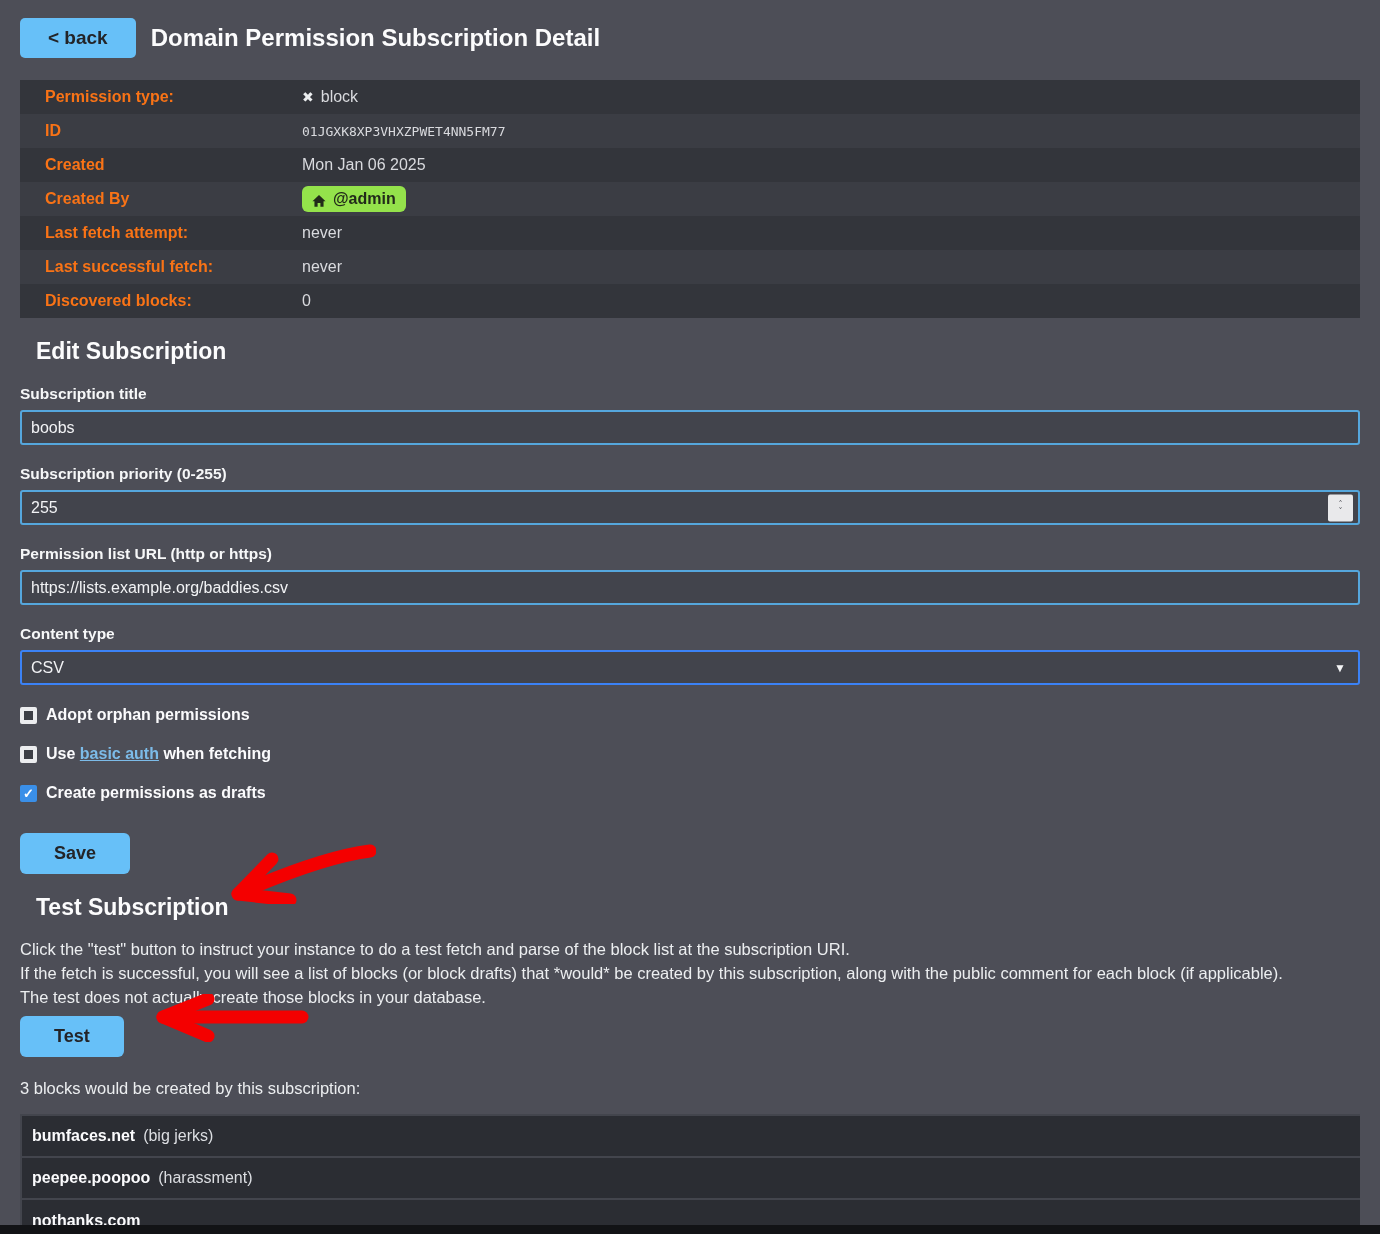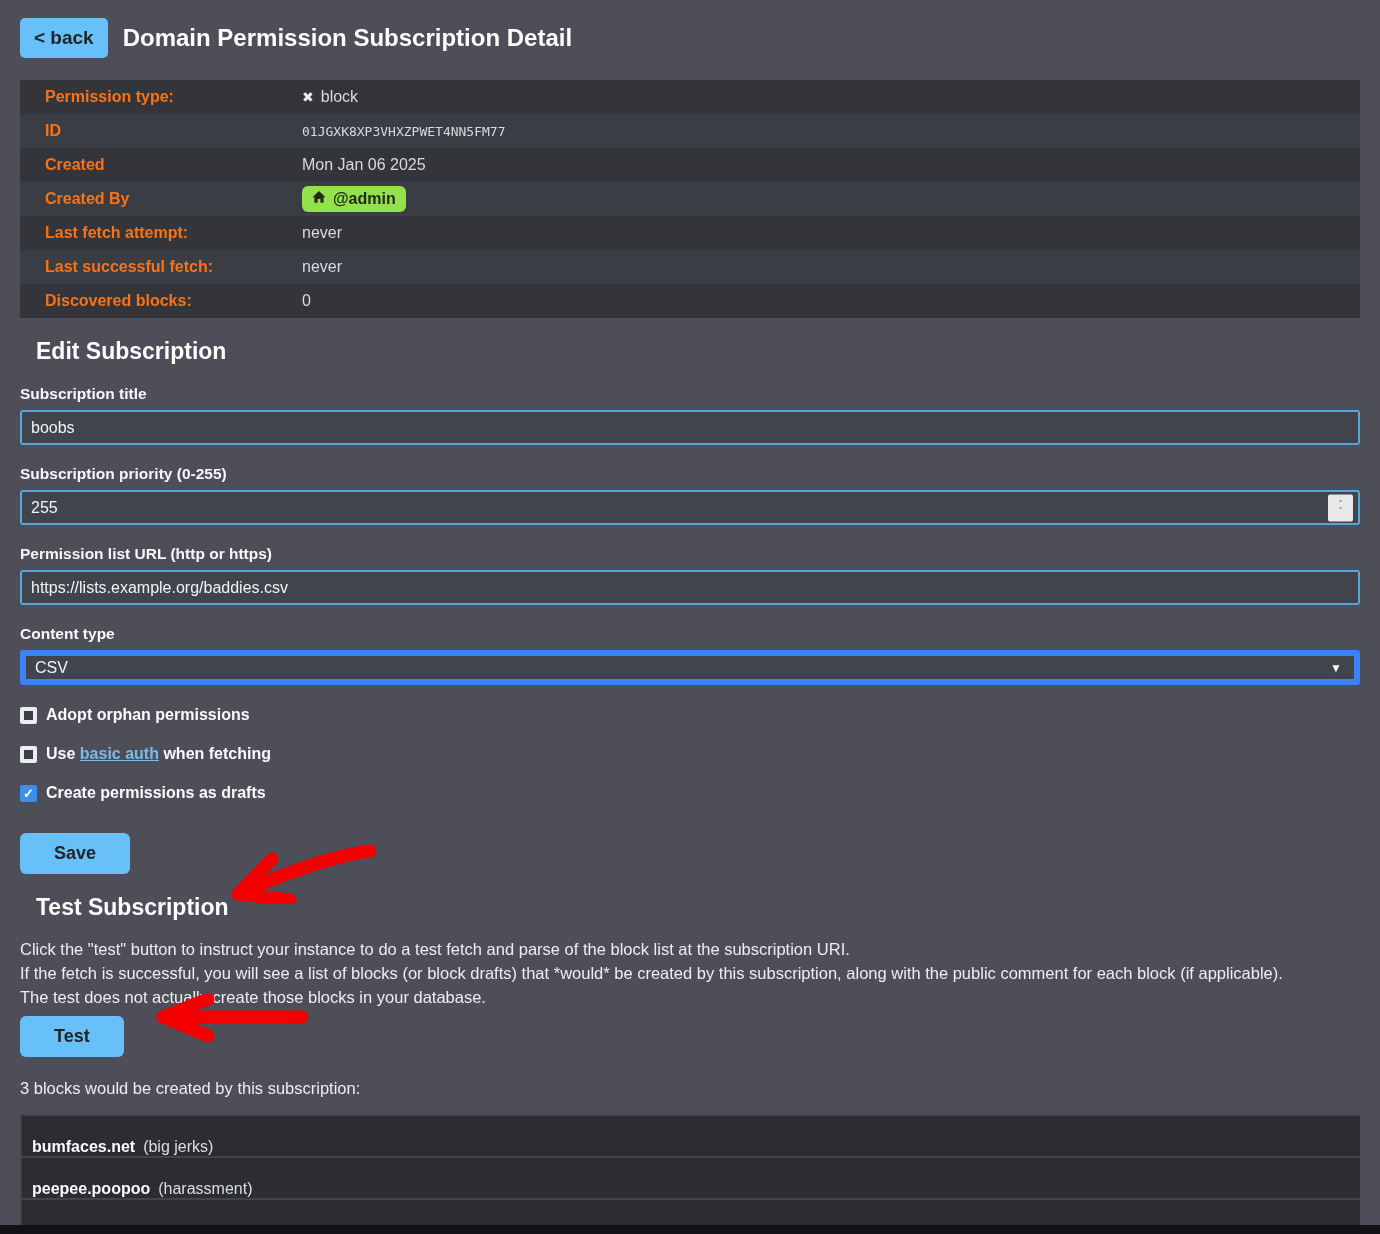--- a/index.html
+++ b/index.html
@@ -18,33 +18,33 @@
   .hdr { display: flex; align-items: center; gap: 15px; margin-bottom: 22px; }
   .btn {
     background: #67c0f8;
     color: #232428;
     border: none;
     border-radius: 5px;
     font-family: "Liberation Sans", sans-serif;
     font-weight: bold;
     cursor: pointer;
   }
-  .back-btn { font-size: 19px; padding: 9px 14px; }
+  .back-btn { font-size: 19px; padding: 9px 28px; }
   h1 { font-size: 24px; font-weight: bold; color: #fcfcfd; }
 
   
   .info-table { width: 100%; margin-bottom: 16px; }
   .info-row { display: flex; align-items: center; height: 34px; background: #33353b; }
   .info-row.alt { background: #3b3d44; }
   .info-label { width: 266px; padding-left: 9px; font-weight: bold; font-size: 16px; color: #f97316; flex: none; margin-left: 16px; }
   .info-value { font-size: 16px; color: #d9dade; display: flex; align-items: center; gap: 7px; }
   .info-value.mono { font-family: "DejaVu Sans Mono", monospace; font-size: 13px; color: #d9dade; }
   .x-icon { font-size: 14px; color: #eceef0; font-style: normal; }
   .badge {
-    display: inline-flex; align-items: flex-start; gap: 7px;
+    display: inline-flex; align-items: flex-end; gap: 7px;
     background: #94e24b; color: #222a1a;
     font-weight: bold; font-size: 16px;
     padding: 4px 10px; border-radius: 6px;
   }
   .badge svg { display: block; }
 
   
   h2 { font-size: 23px; font-weight: bold; color: #fcfcfd; margin: 20px 0 16px 16px; }
   .field-label { font-weight: bold; font-size: 15.5px; margin: 20px 0 7px 0; color: #f6f7f8; }
   .tinput {
@@ -62,21 +62,21 @@
   .spinner {
     position: absolute; right: 7px; top: 50%; transform: translateY(-50%);
     width: 25px; height: 27px; background: #e9e9eb; border-radius: 2px;
     display: flex; flex-direction: column; align-items: center; justify-content: center;
     color: #56575e; font-size: 8px; line-height: 7px; cursor: pointer;
     font-family: "DejaVu Sans", sans-serif;
   }
   .selectbox {
     width: 100%; height: 35px;
     background: #42444c;
-    border: 6px solid #3b82f6;
+    border: 2px solid #3b82f6;
     border-radius: 3px;
     display: flex; align-items: center;
     padding: 0 12px 0 9px;
     font-size: 16px; color: #f2f3f5;
     cursor: pointer;
   }
   .selectbox .sel-arrow { margin-left: auto; font-size: 12px; color: #f4f5f7; }
 
   .chk-row { display: flex; align-items: center; gap: 9px; margin: 21px 0; font-weight: bold; font-size: 16px; }
   .chk {
@@ -93,21 +93,21 @@
   .save-btn { font-size: 18px; padding: 10px 34px; margin-top: 10px; border-radius: 6px; }
   .test-btn { font-size: 18px; padding: 10px 34px; margin-top: 7px; border-radius: 6px; }
 
   .desc p { font-size: 16.5px; color: #eceef0; line-height: 24px; font-weight: normal; }
   .result-line { margin: 22px 0 16px 0; font-size: 16.5px; color: #eceef0; }
 
   
   .block-list { border-left: 2px solid #43454d; border-top: 2px solid #43454d; }
   .block-row {
     height: 42px; background: #2b2d33;
-    display: flex; align-items: flex-end; gap: 8px;
+    display: flex; align-items: center; gap: 8px;
     padding-left: 10px;
     border-bottom: 2px solid #43454d;
   }
   .block-row:last-child { border-bottom: none; }
   .block-domain { font-weight: bold; font-size: 16px; color: #fbfbfd; }
   .block-comment { font-size: 16px; color: #dcdee2; }
 
   
   .arrow { position: absolute; pointer-events: none; }
   .arrow path { stroke: #f40000; stroke-width: 13; fill: none; stroke-linecap: round; }

